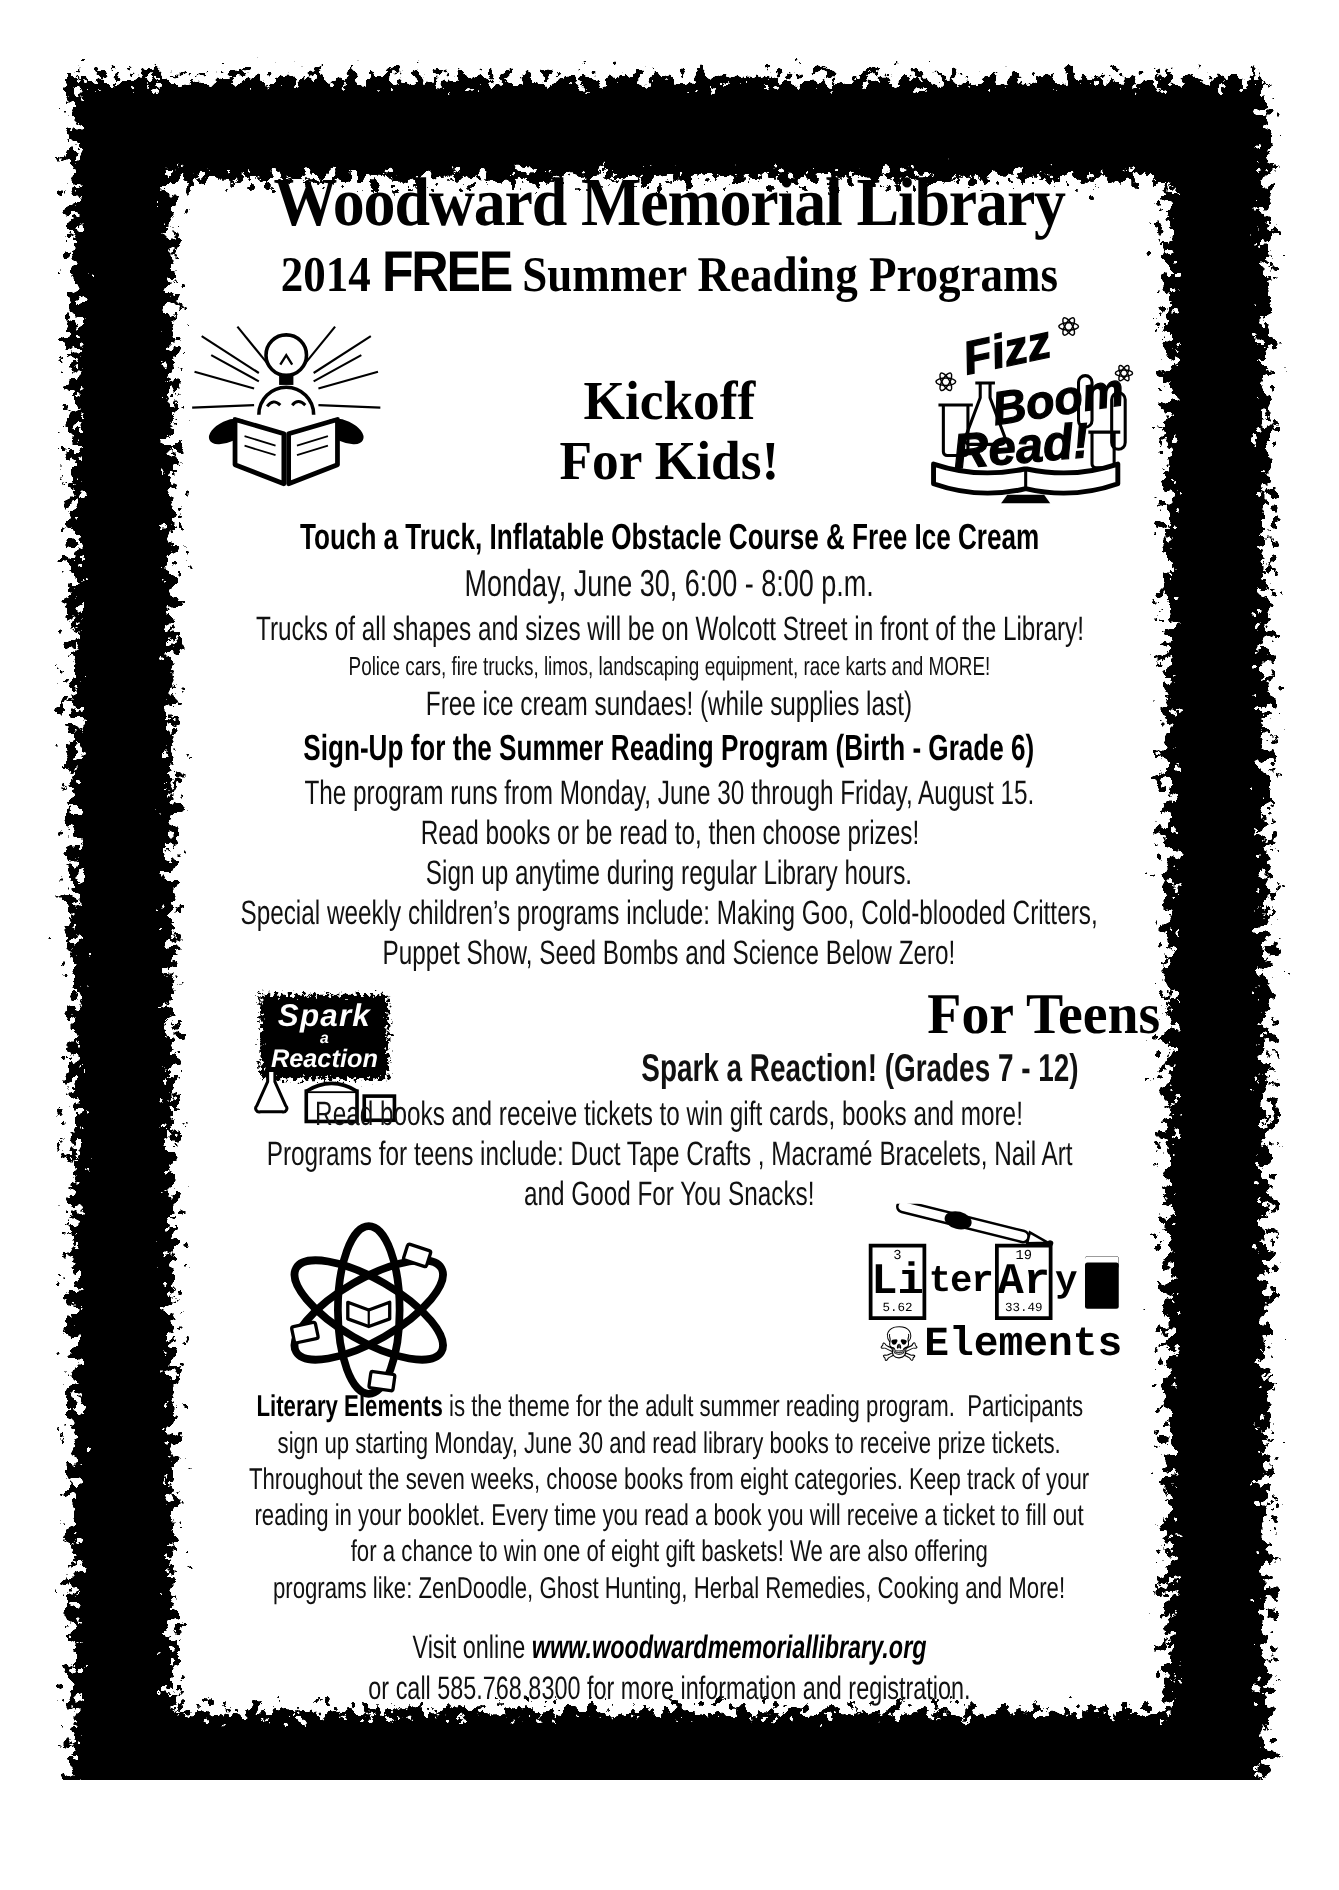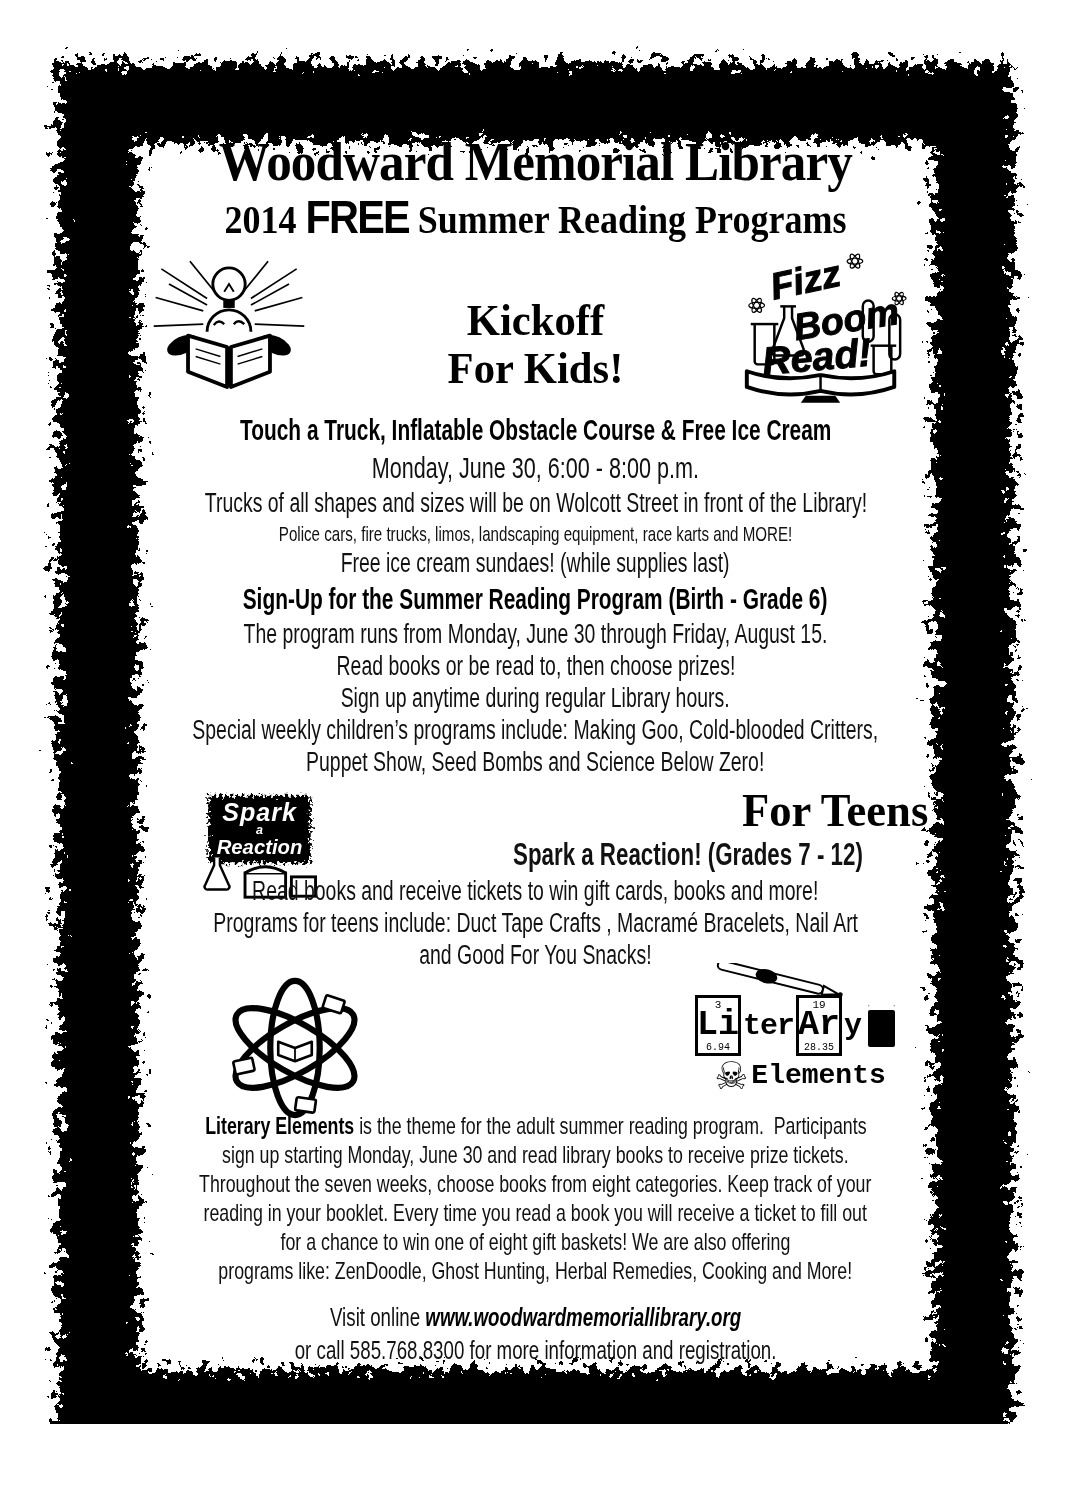--- a/index.html
+++ b/index.html
@@ -51,21 +51,21 @@
   .el-box { width:46px; height:61px; border:3px solid #000; background:#fff;
             display:flex; flex-direction:column; align-items:center; }
   .el-num { font-size:11px; line-height:12px; margin-top:1px; }
   .el-sym { font-size:35px; line-height:29px; font-weight:bold; }
   .el-mass{ font-size:10px; line-height:11px; margin-top:2px; }
   .lit-mid { font-size:30px; font-weight:bold; padding:0 2px; letter-spacing:-1px; }
   .lit-book { width:27px; height:42px; background:#000; margin-left:5px; border-radius:2px;
               box-shadow:inset 0 5px 0 #fff, inset 0 8px 0 #000; }
   .lit-row2 { display:flex; align-items:center; justify-content:center; margin-top:0px; gap:3px; }
   .skull { font-family:"DejaVu Sans", sans-serif; font-size:38px; line-height:40px; }
-  .lit-elements { font-size:28px; line-height:38px; font-weight:bold; letter-spacing:0px; }
+  .lit-elements { font-size:33px; line-height:38px; font-weight:bold; letter-spacing:0px; }
 
   .para-block { margin-top:6px; display:flex; flex-direction:column; align-items:center; }
   .footer-block { margin-top:16px; display:flex; flex-direction:column; align-items:center; }
 </style>
 </head>
 <body>
 
 <div class="page">
 
   <svg class="grunge-border" width="1071" height="1512" viewBox="0 0 1071 1512">
@@ -231,27 +231,27 @@
             <rect x="8" y="14" width="108" height="9" rx="4.5" fill="#fff" stroke="#000" stroke-width="2"></rect>
             <ellipse cx="58" cy="18.5" rx="11" ry="7" fill="#000"></ellipse>
             <path d="M116,14 l16,4.5 l-16,4.5 z" fill="#fff" stroke="#000" stroke-width="2"></path>
             <circle cx="134" cy="18.5" r="2.4" fill="#000"></circle>
           </g>
         </svg>
         <div class="lit-row">
           <div class="el-box">
             <span class="el-num">3</span>
             <span class="el-sym">Li</span>
-            <span class="el-mass">6.94</span>
+            <span class="el-mass">5.62</span>
           </div>
           <span class="lit-mid">ter</span>
           <div class="el-box">
             <span class="el-num">19</span>
             <span class="el-sym">Ar</span>
-            <span class="el-mass">28.35</span>
+            <span class="el-mass">33.49</span>
           </div>
           <span class="lit-mid">y</span>
           <div class="lit-book"></div>
         </div>
         <div class="lit-row2">
           <span class="skull">☠</span>
           <span class="lit-elements">Elements</span>
         </div>
       </div>
     </div>

